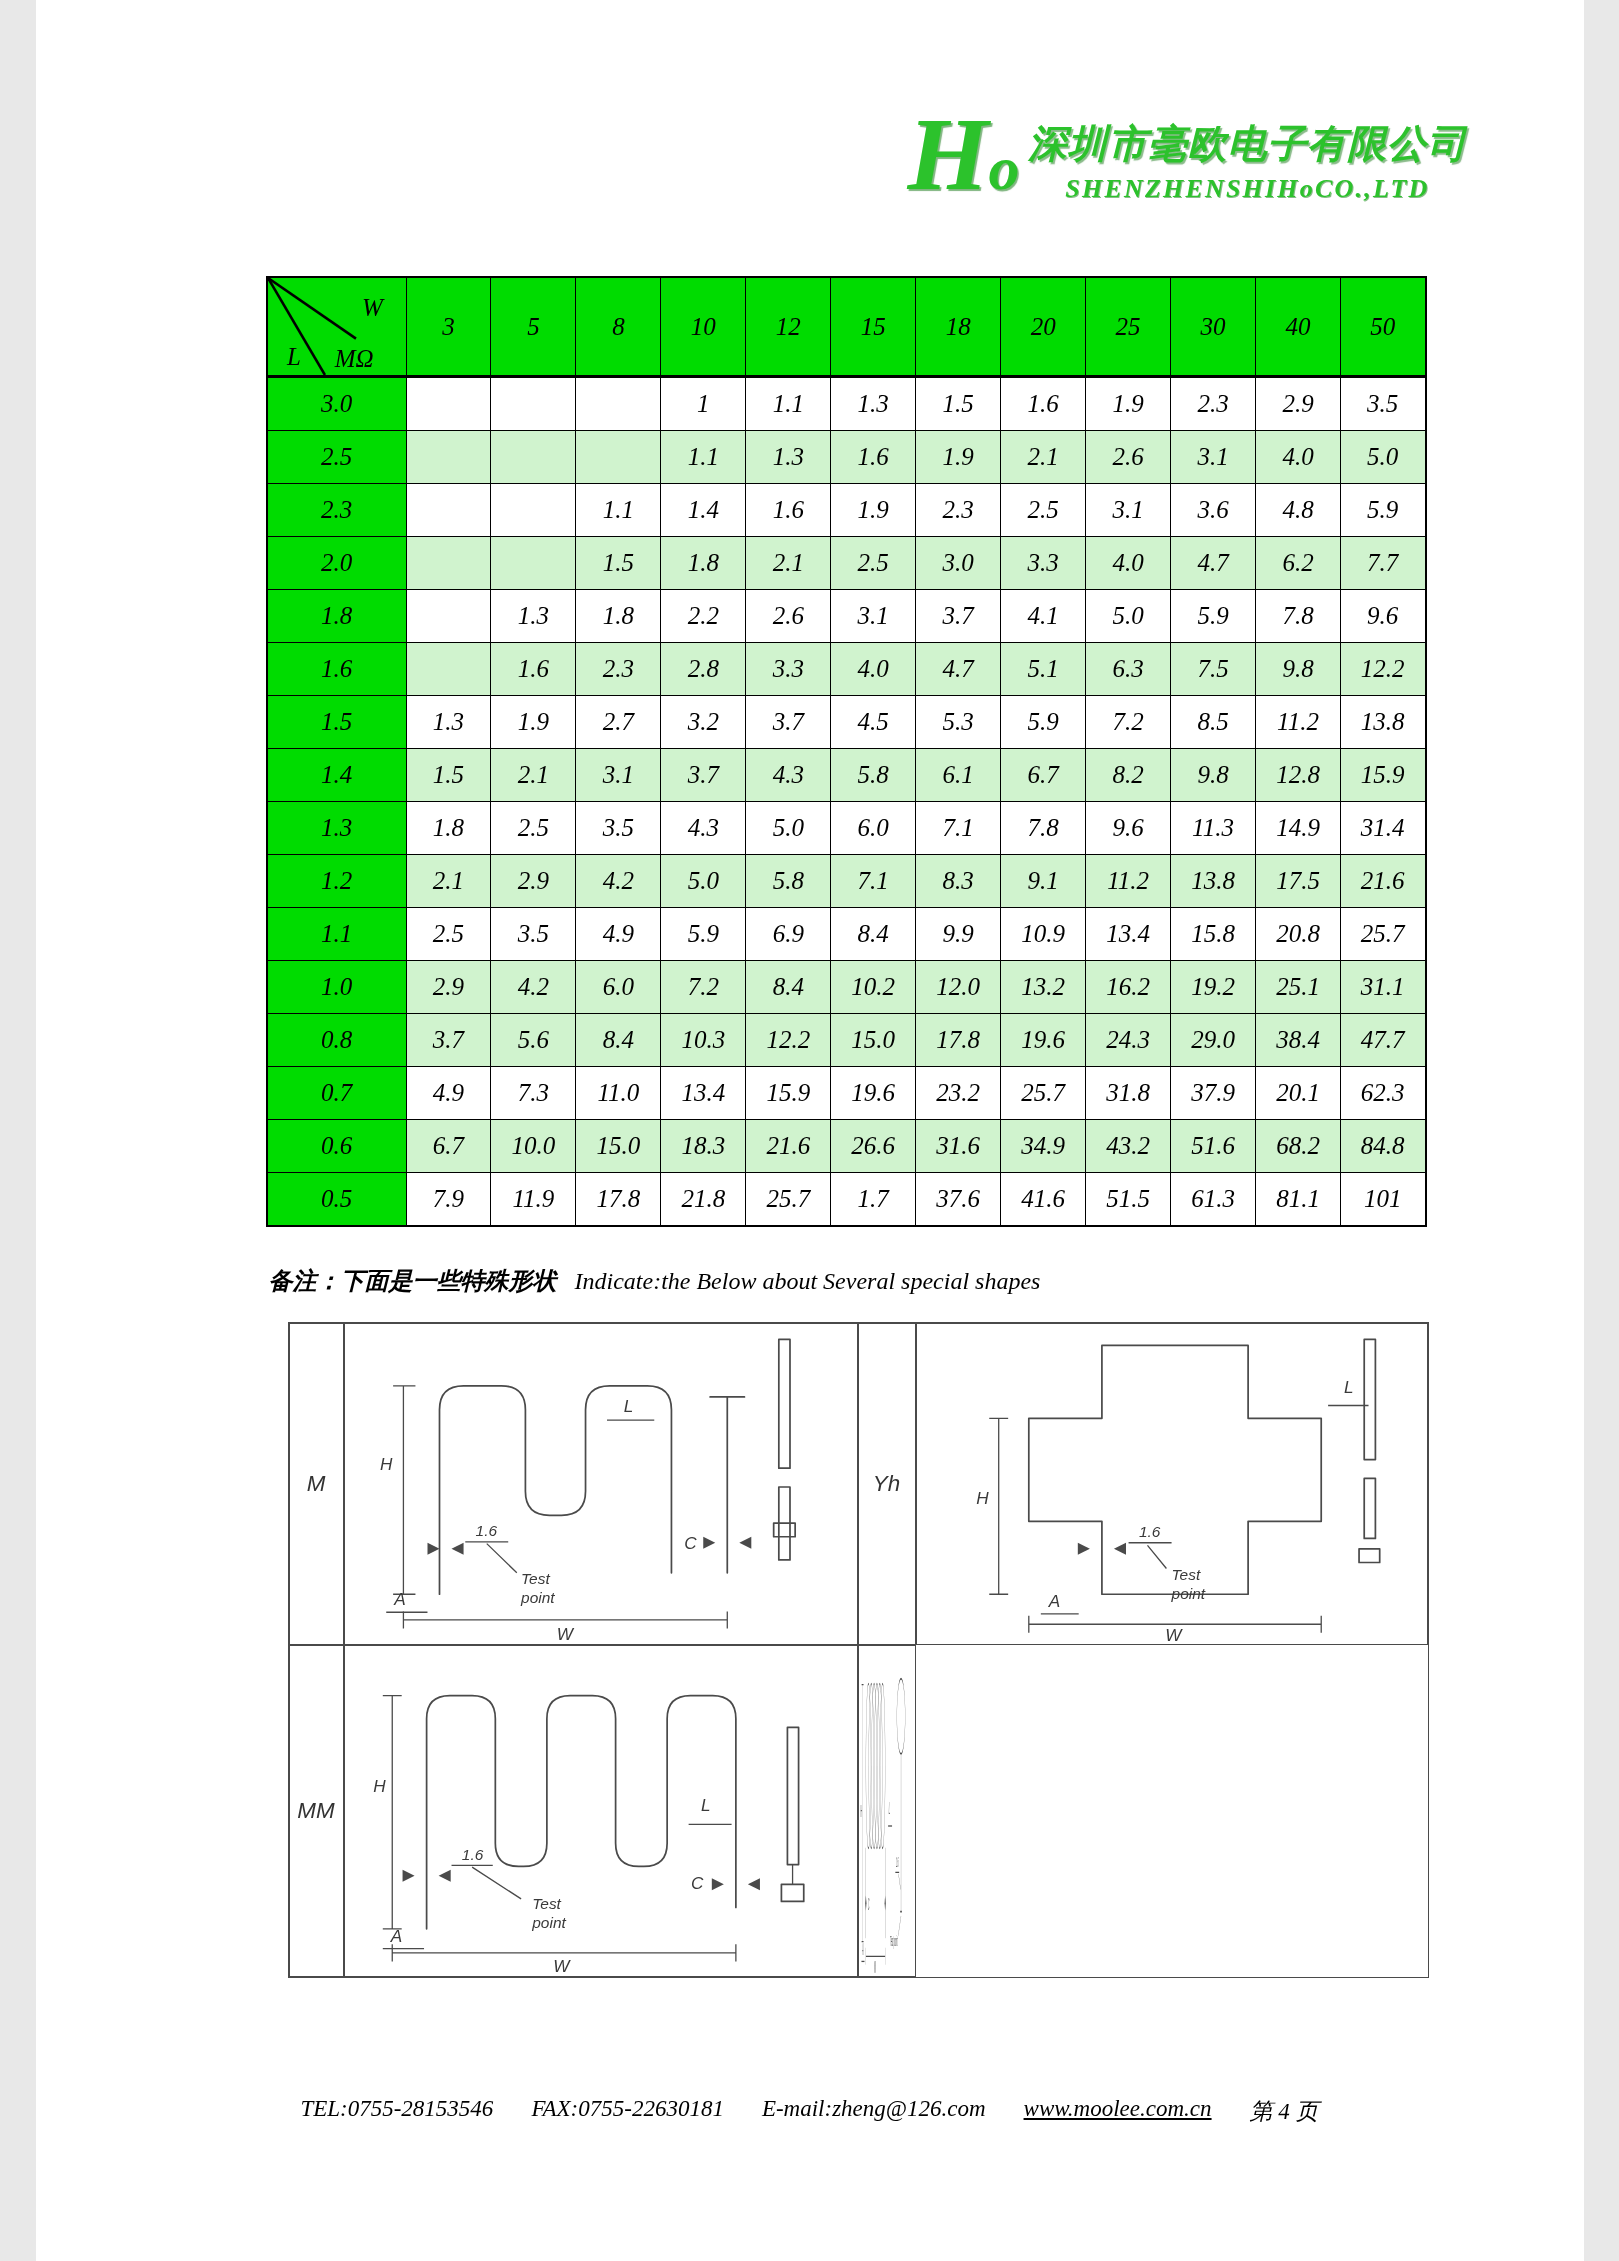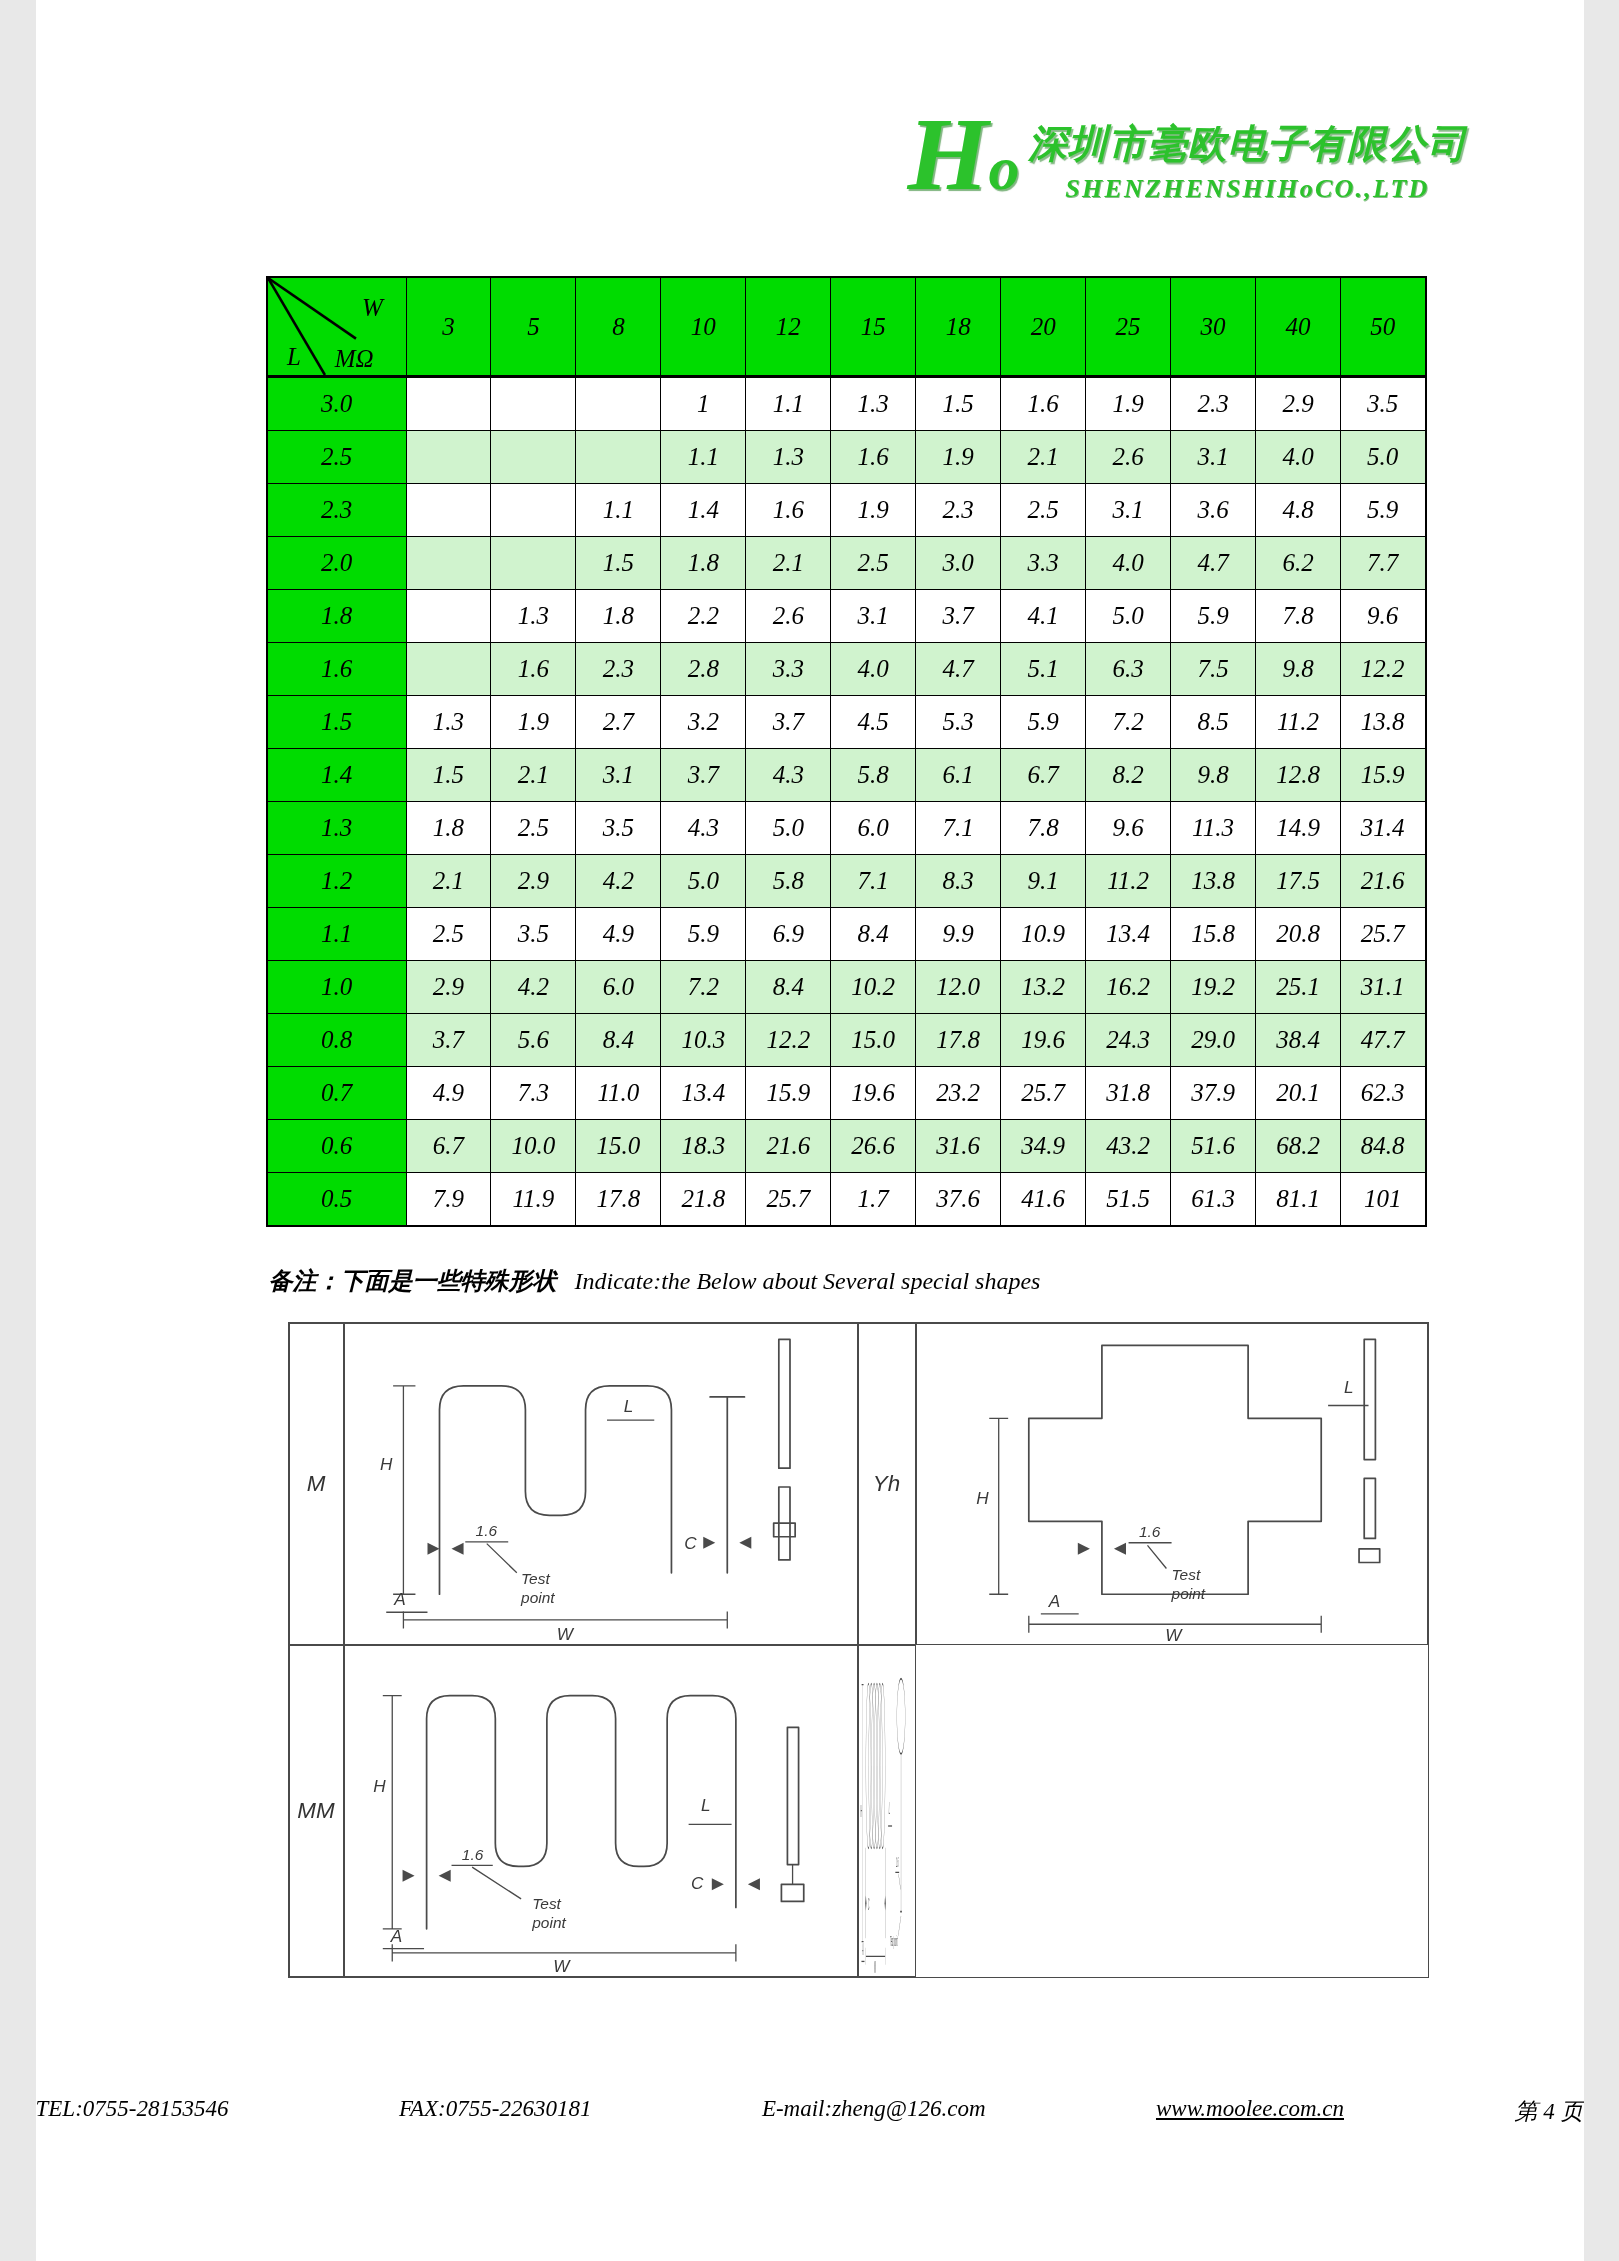--- a/index.html
+++ b/index.html
@@ -39,21 +39,21 @@
   .dcell{border:0.9px solid var(--diagram-line,#4a4a4a);box-sizing:border-box;overflow:hidden;}
   .dlabel{display:flex;align-items:center;justify-content:center;
           font-family:"Liberation Sans","DejaVu Sans",sans-serif;font-size:22.4px;color:#333;}
   .ddraw svg{display:block;width:100%;height:100%;}
   .wire{fill:none;stroke:var(--diagram-line,#4a4a4a);stroke-width:2;stroke-linejoin:round;stroke-linecap:round;}
   .dim{fill:none;stroke:var(--diagram-line,#4a4a4a);stroke-width:1.5;}
   .tri{fill:var(--diagram-line,#4a4a4a);stroke:none;}
   .dtext{font-family:"Liberation Sans","DejaVu Sans",sans-serif;font-size:20px;fill:#3a3a3a;}
   .dtext.small{font-size:18px;}
   
-  .footer{position:absolute;left:0;top:2096px;width:100%;display:flex;justify-content:space-between;gap:38px;
+  .footer{position:absolute;left:0;top:2096px;width:100%;display:flex;justify-content:center;gap:38px;
           font-size:23px;white-space:nowrap;}
   .footer .link{text-decoration:underline;cursor:pointer;}
 </style>
 </head>
 <body>
 
 <div class="page" style="--header-green: #00DC00; --row-green: #D0F3CE; --logo-green: #2CC22C; --diagram-line: #4a4a4a;">
 
   <div class="logo">
     <div class="logo-mark">Ho</div>

